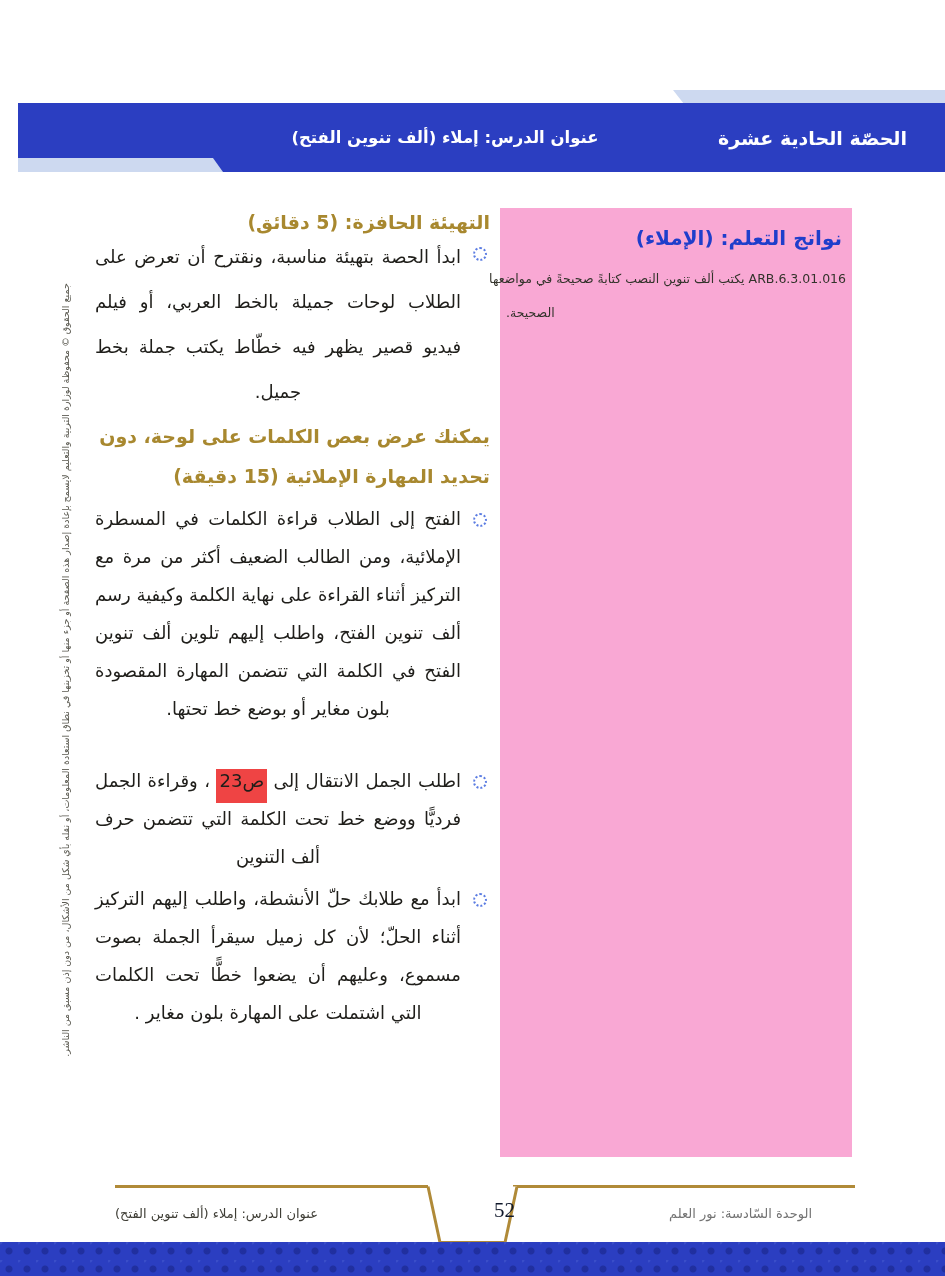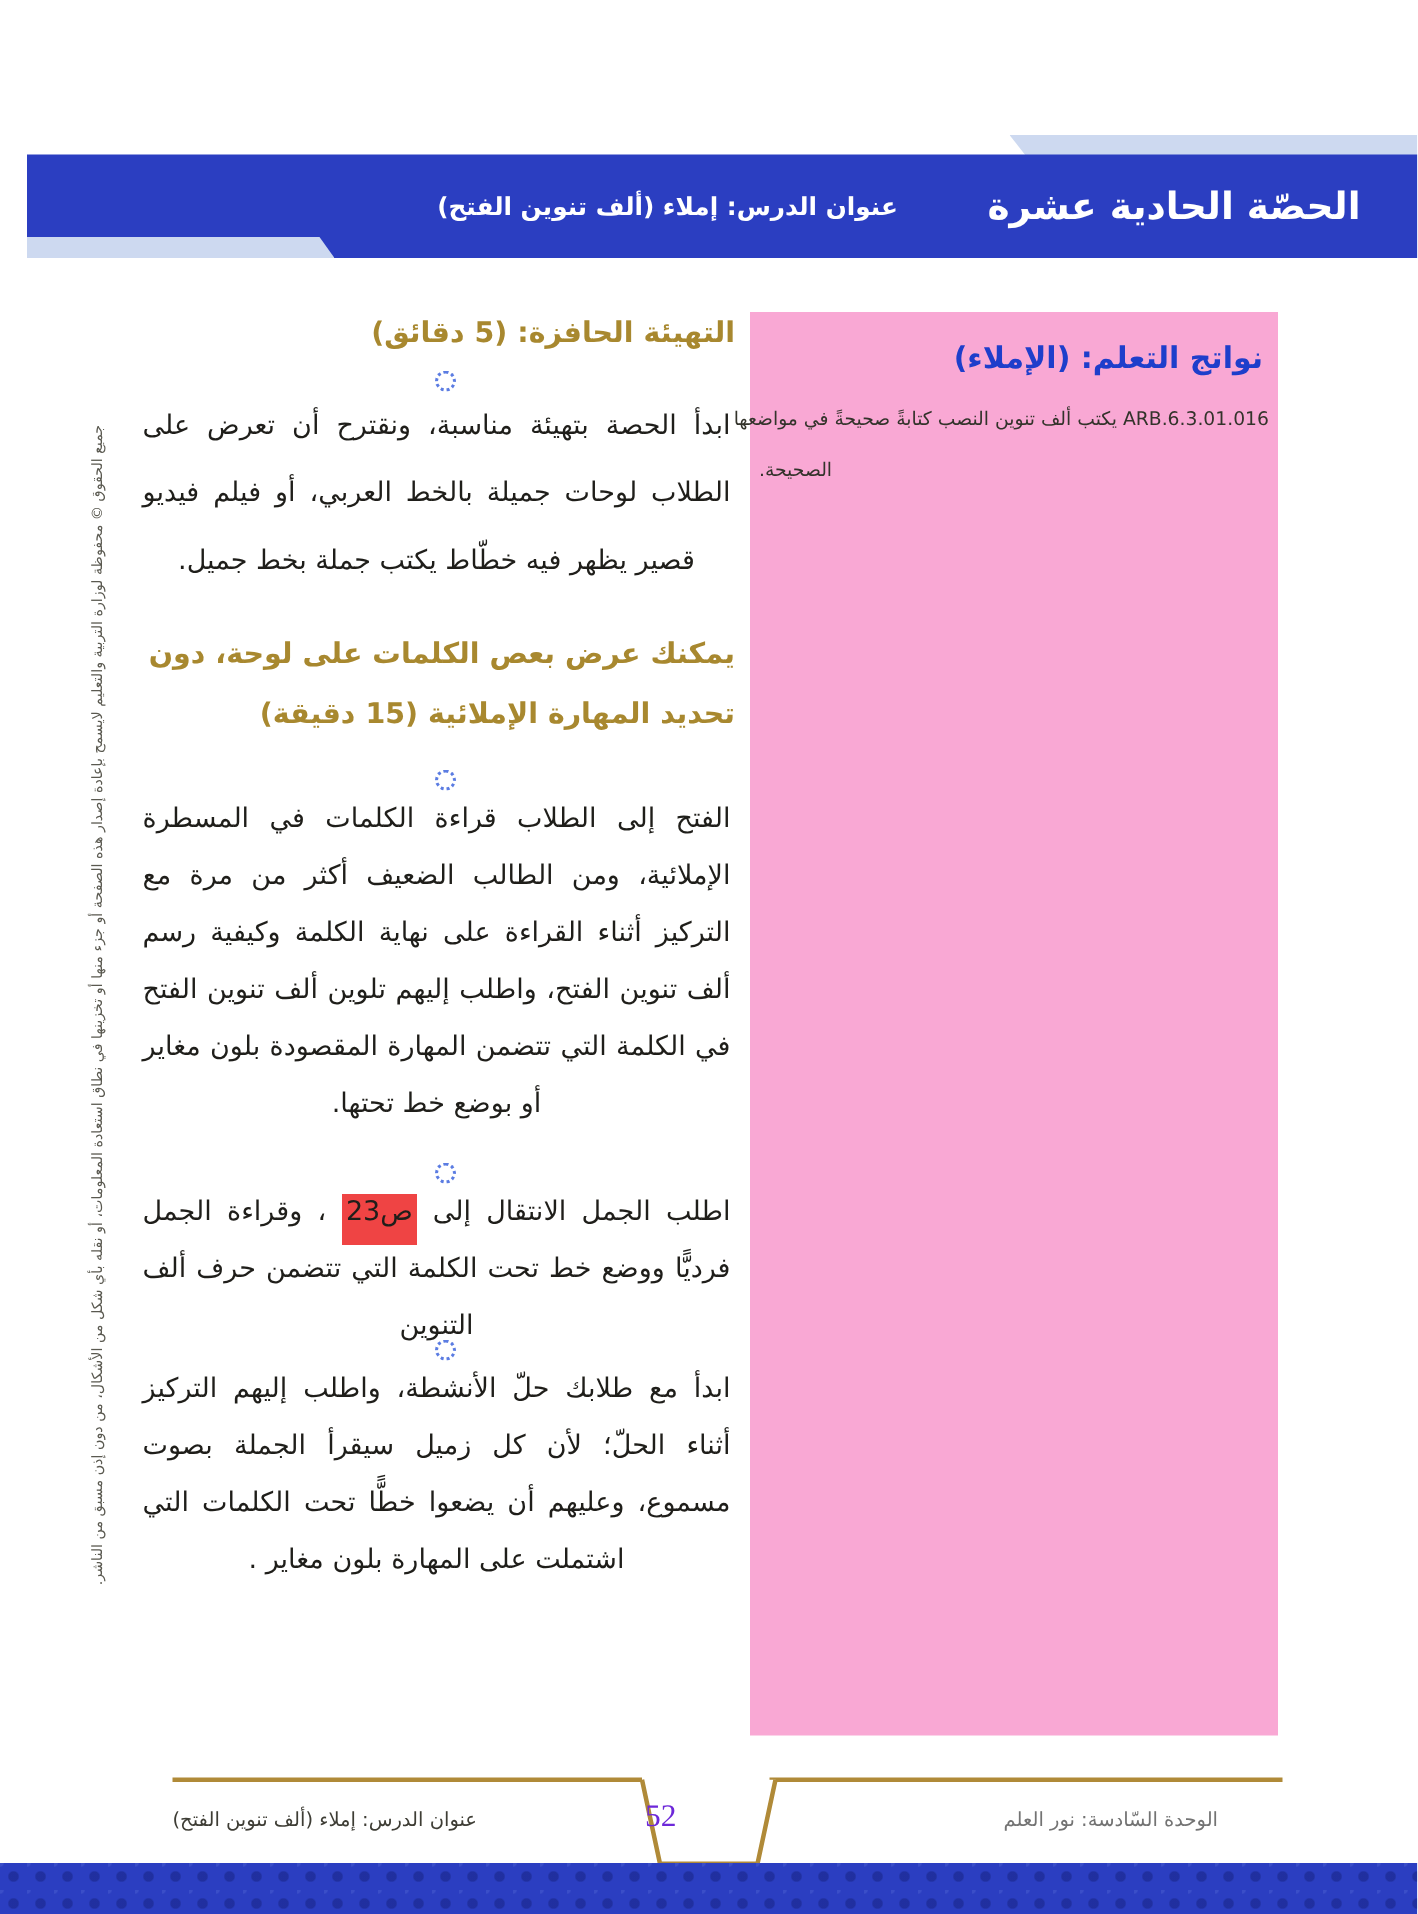--- a/index.html
+++ b/index.html
@@ -6,61 +6,61 @@
   .page{position:relative;width:945px;height:1276px;background:#ffffff;overflow:hidden;
         font-family:"DejaVu Sans",sans-serif;}
 
   
   .header-bar{position:absolute;left:18px;top:103px;width:927px;height:69px;background:#2B3EC1;}
   .accent-top{position:absolute;left:673px;top:90px;width:272px;height:14px;background:#CDD9F0;
               clip-path:polygon(0 0,100% 0,100% 100%,11px 100%);}
   .accent-bottom{position:absolute;left:18px;top:158px;width:205px;height:14px;background:#CDD9F0;
               clip-path:polygon(0 0,calc(100% - 10px) 0,100% 100%,0 100%);}
   .header-session{position:absolute;top:103px;height:69px;right:38px;display:flex;align-items:center;
-              direction:rtl;color:#ffffff;font-weight:bold;font-size:25px;}
+              direction:rtl;color:#ffffff;font-weight:bold;font-size:19px;}
   .header-lesson{position:absolute;top:103px;height:69px;left:330px;width:230px;display:flex;
               align-items:center;justify-content:center;direction:rtl;color:#ffffff;
               font-weight:bold;font-size:16.5px;white-space:nowrap;}
 
   
   .sidebar{position:absolute;left:500px;top:208px;width:352px;height:949px;background:#f9a8d4;}
   .sidebar-heading{margin:18px 10px 0 10px;text-align:right;direction:rtl;color:#1E3ECB;
               font-size:20px;font-weight:bold;}
   .outcome{margin:12px 6px 0 6px;direction:rtl;font-size:12.5px;color:#33332B;line-height:34px;}
   .outcome-line1{text-align:left;white-space:nowrap;}
   .outcome-line1 .code{margin-left:4px;}
   .outcome-line2{text-align:left;}
 
   
   .h-gold{position:absolute;left:95px;width:395px;text-align:right;direction:rtl;
           color:#A8882F;font-weight:bold;font-size:19px;line-height:40px;}
   .h1{top:202px;}
   .h2{top:416px;}
-  .bullet-row{position:absolute;left:95px;width:392px;display:flex;direction:rtl;align-items:center;flex-direction:column;}
+  .bullet-row{position:absolute;left:95px;width:392px;display:flex;direction:rtl;align-items:flex-start;}
   .bullet-dot{flex:0 0 auto;width:10px;height:10px;border:2px dotted #5B7CE2;border-radius:50%;
           margin-left:12px;margin-top:13px;background:transparent;}
   .para{flex:1;direction:rtl;text-align:justify;text-align-last:center;font-size:18px;
           color:#1F1E1A;}
   .row1{top:234px;} .row1 .para{line-height:45px;}
   .row2{top:500px;} .row2 .para{line-height:38px;}
   .row3{top:762px;} .row3 .para{line-height:38px;}
   .row4{top:880px;} .row4 .para{line-height:38px;}
   .page-ref{background:#ef4444;padding:1px 3px 12px 3px;}
 
   
   .copyright{position:absolute;left:-322px;top:662px;width:780px;height:16px;
           transform:rotate(-90deg);transform-origin:center;direction:rtl;text-align:center;
           font-size:9.5px;color:#5A5950;white-space:nowrap;}
 
   
   .footer-line-left{position:absolute;left:115px;top:1185px;width:313px;height:3px;background:#B08A38;}
   .footer-line-right{position:absolute;left:513px;top:1185px;width:342px;height:3px;background:#B08A38;}
   .footer-notch{position:absolute;left:424px;top:1185px;}
-  .footer-page{position:absolute;left:430px;top:1198px;width:85px;text-align:left;
-          font-family:"Liberation Serif",serif;font-size:21px;color:#6d28d9;}
+  .footer-page{position:absolute;left:430px;top:1198px;width:85px;text-align:right;
+          font-family:"Liberation Serif",serif;font-size:21px;color:#0f172a;}
   .footer-left-text{position:absolute;left:115px;top:1206px;direction:rtl;font-size:13px;color:#3E3D35;}
   .footer-right-text{position:absolute;left:640px;top:1206px;width:172px;text-align:right;
           direction:rtl;font-size:13px;color:#737373;}
   .bottom-bar{position:absolute;left:0;top:1242px;width:945px;height:34px;background:#2B3EC1;
           background-image:
             radial-gradient(circle at 9px 9px, rgba(8,14,80,0.30) 3px, transparent 4px),
             radial-gradient(circle at 0 0, rgba(130,150,235,0.18) 2px, transparent 3px);
           background-size:18px 18px;}
 </style>
 </head>

